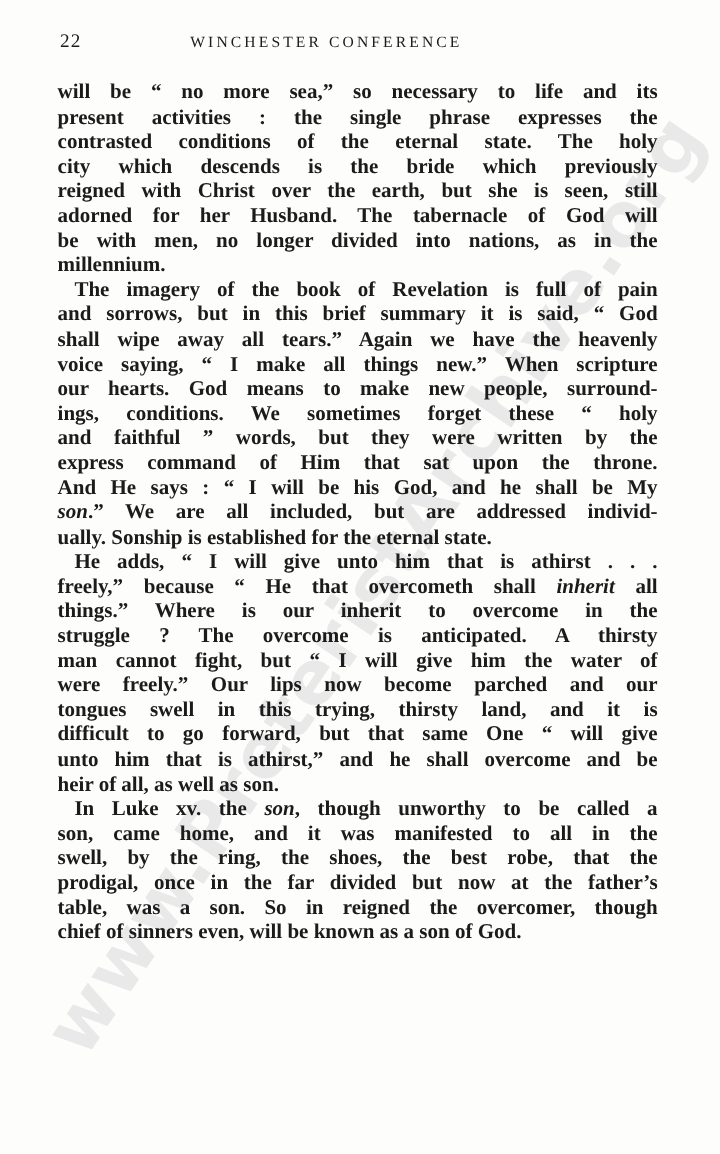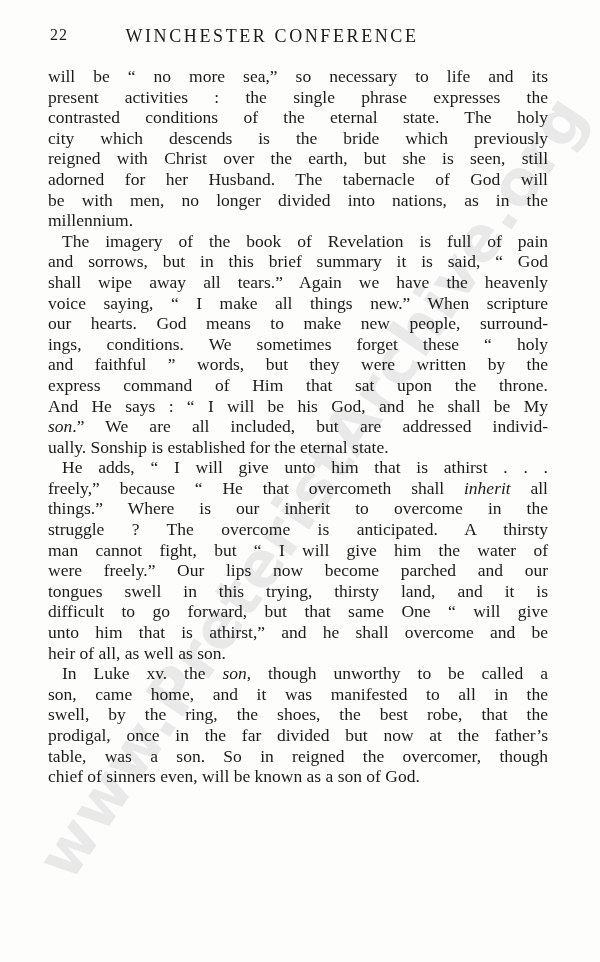--- a/index.html
+++ b/index.html
@@ -42,33 +42,34 @@
   }
   .page-number {
     position: absolute;
     left: 2px;
     top: 0;
     font-size: 16px;
     letter-spacing: 1px;
   }
   .running-header {
     display: inline-block;
-    font-size: 18px;
+    font-size: 13px;
     letter-spacing: 2.6px;
     transform: translateX(-26px);
     white-space: nowrap;
   }
   .body-text {
     position: absolute;
     top: 66px;
     left: 48px;
     width: 500px;
     z-index: 1;
     font-size: 17.5px;
     line-height: 20.6px;
+    font-weight: bold;
   }
   .paragraph { margin: 0; padding: 0; }
   .line {
     text-align: justify;
     text-align-last: justify;
     white-space: normal;
   }
   .line.last { text-align-last: left; }
   .line.indent { padding-left: 14px; }
   .line i { font-style: italic; }

